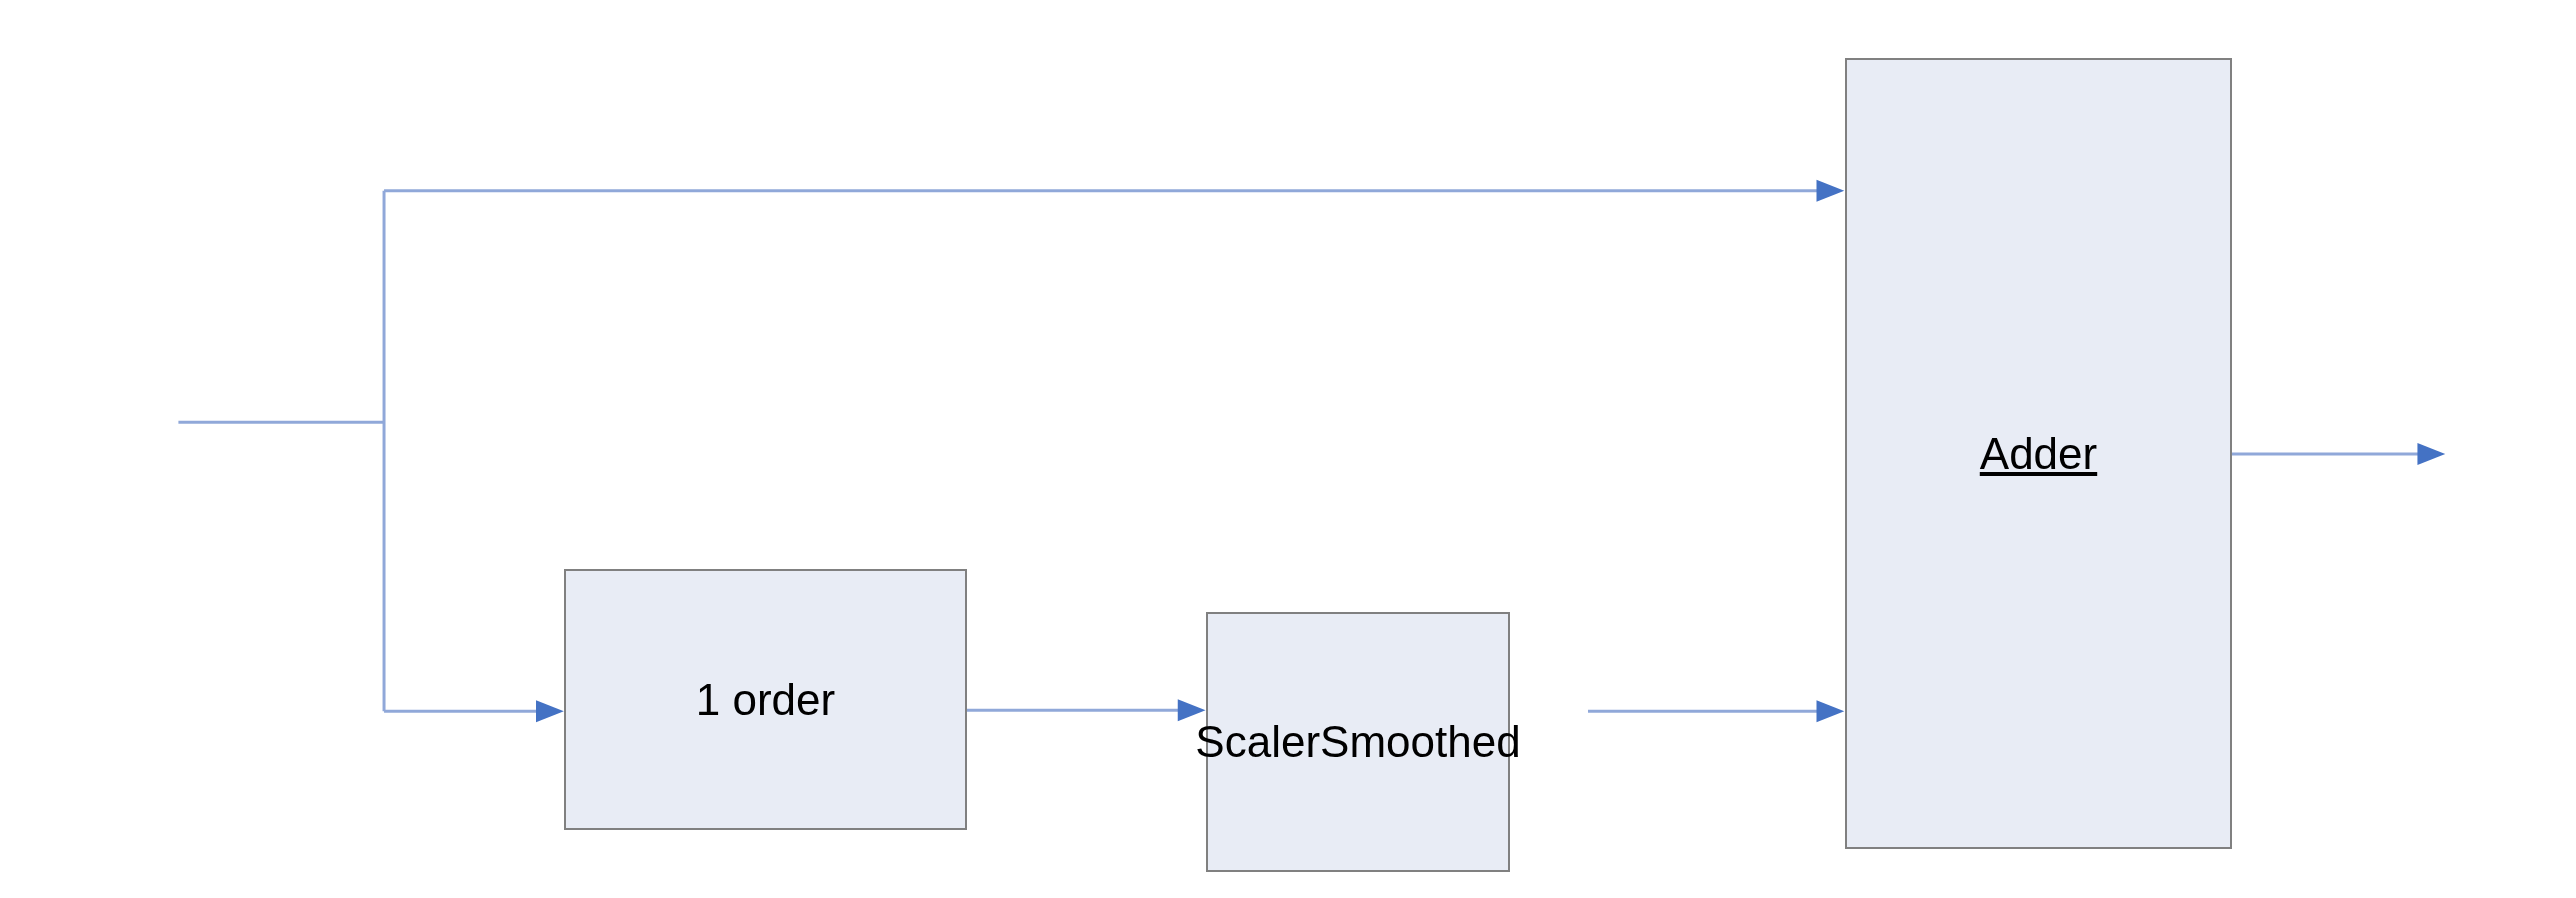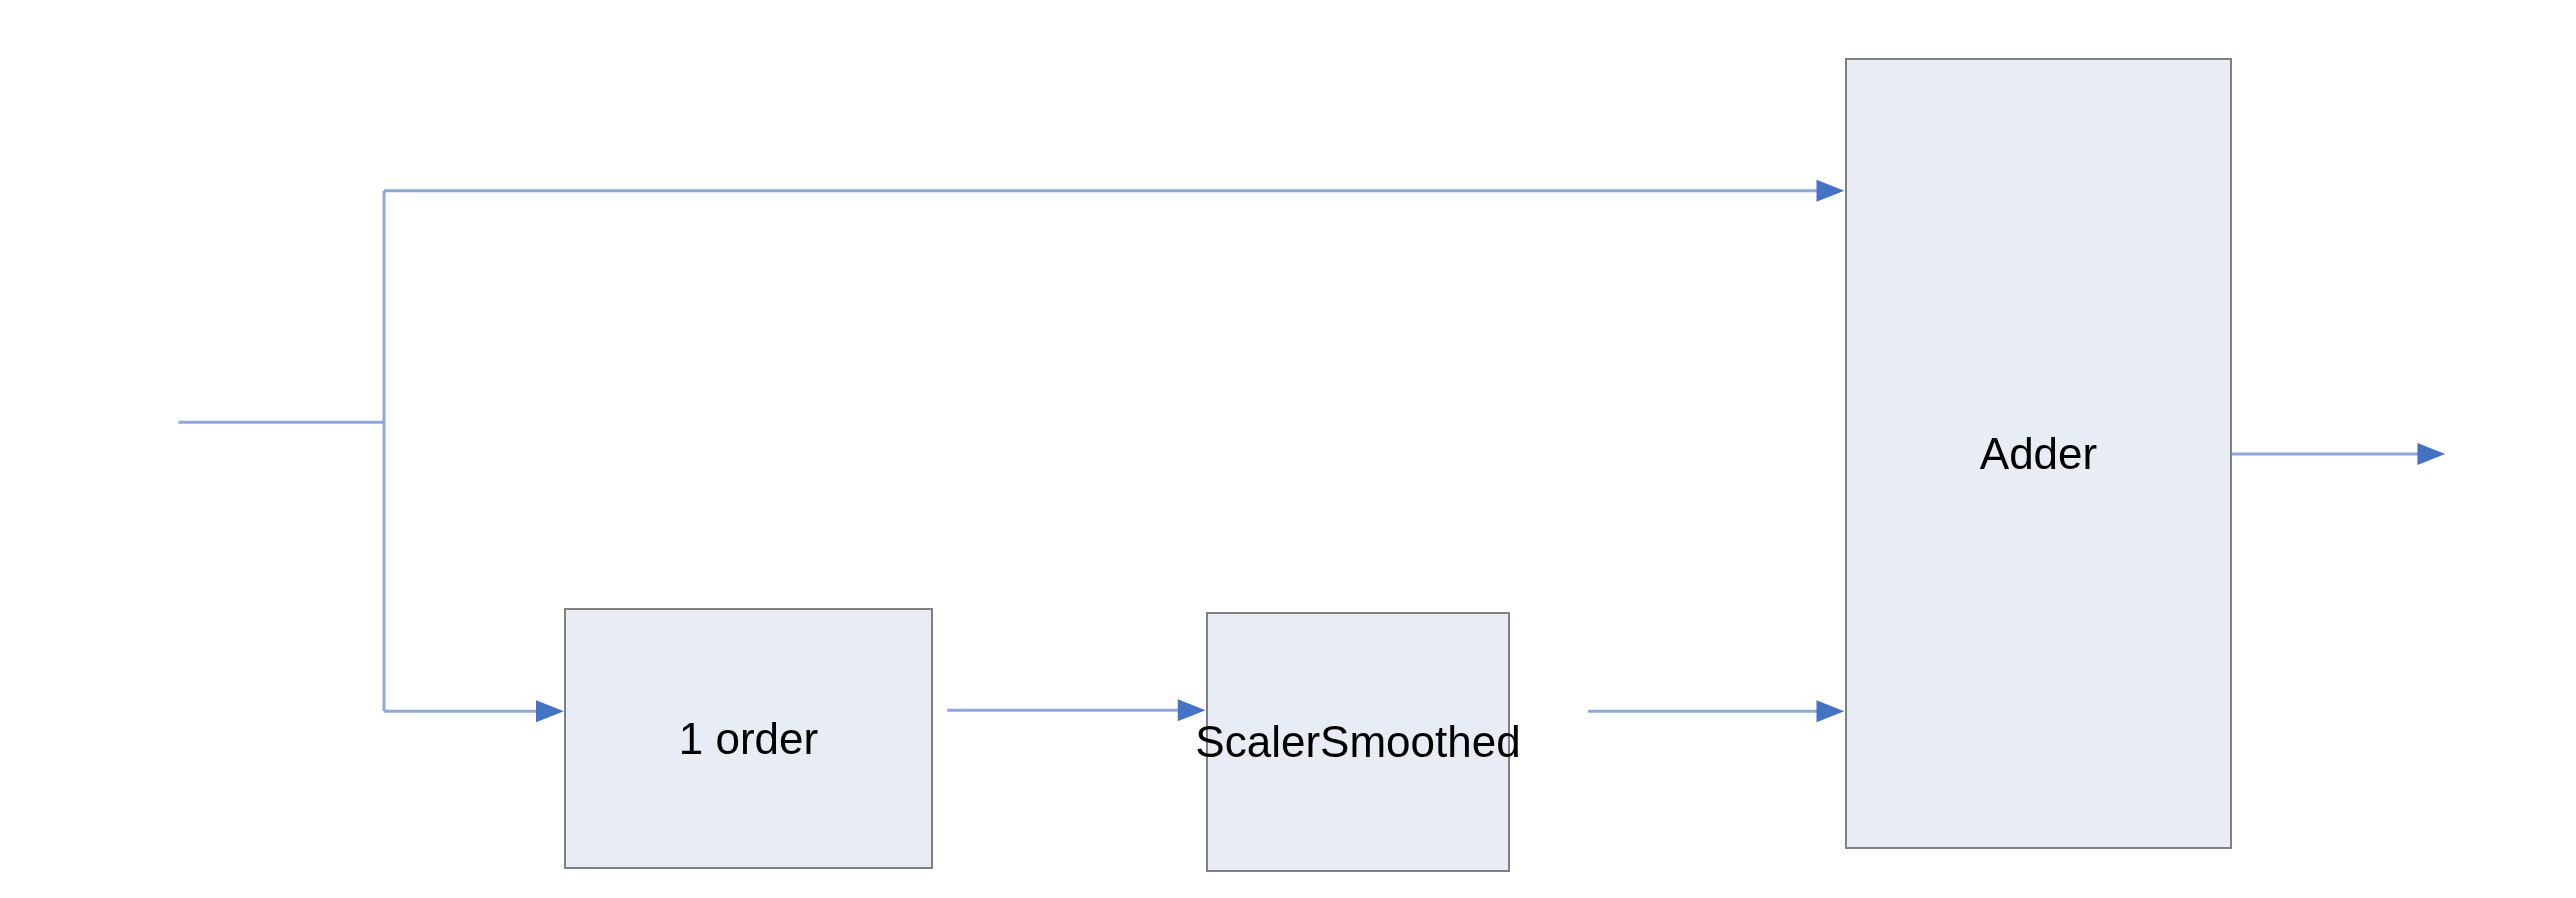--- a/index.html
+++ b/index.html
@@ -38,23 +38,23 @@
     border: 2px solid var(--node-border, #808080);
     display: flex;
     flex-direction: column;
     align-items: center;
     justify-content: center;
     text-align: center;
     color: var(--label-color, #000000);
     font-size: 44px;
     line-height: 56px;
   }
-  .node-lowpass { left: 564px; top: 608px; width: 369px; height: 261px; text-align: right; }
+  .node-lowpass { left: 564px; top: 569px; width: 403px; height: 261px; text-align: right; }
   .node-scaler  { left: 1206px; top: 612px; width: 304px; height: 260px; }
-  .node-adder   { left: 1845px; top: 58px;  width: 387px; height: 791px; }
+  .node-adder   { left: 1845px; top: 58px;  width: 387px; height: 791px; text-decoration: underline; }
 </style>
 </head>
 <body>
 
 <div class="canvas">
 
   <svg class="wires" viewBox="0 0 2592 904" xmlns="http://www.w3.org/2000/svg">
 
     <line class="connector" x1="179" y1="425" x2="386" y2="425"></line>
 

